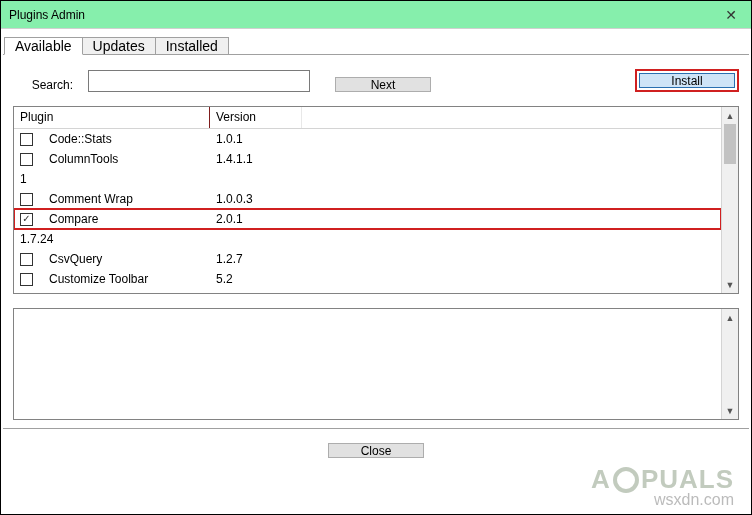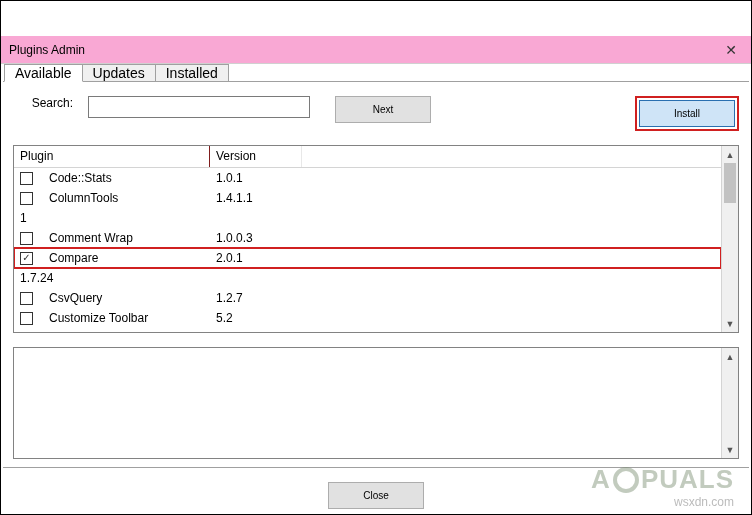--- a/index.html
+++ b/index.html
@@ -20,22 +20,21 @@
       display: flex;
       flex-direction: column;
     }
     .titlebar {
       height: 28px;
       border-bottom: 1px solid #d0d0d0;
       display: flex;
       align-items: center;
       padding-left: 8px;
       font-size: 12px;
-      background: #f9a8d4;
-      margin-top: 35px;
+      background: #86efac;
     }
     .titlebar .spacer { flex: 1; }
     .close-btn {
       width: 40px;
       height: 27px;
       display: flex;
       align-items: center;
       justify-content: center;
       font-size: 14px;
       color: #333;
@@ -66,43 +65,43 @@
     .tab-panel {
       flex: 1;
       border-top: 1px solid #a0a0a0;
       margin: 0 2px;
       padding: 14px 10px 8px 10px;
       display: flex;
       flex-direction: column;
     }
     .search-row {
       display: flex;
-      align-items: flex-start;
+      align-items: flex-end;
       gap: 11px;
       margin-bottom: 14px;
     }
     .search-label {
       width: 64px;
       text-align: right;
       padding-right: 4px;
     }
     .search-input {
       width: 222px;
       height: 22px;
       border: 1px solid #7a7a7a;
       padding: 2px 4px;
       font-family: inherit;
       font-size: 12px;
     }
     .btn {
-      height: 27px;
+      height: 15px;
       border: 1px solid #adadad;
       background: #e1e1e1;
       font-family: inherit;
-      font-size: 10px;
+      font-size: 12px;
       padding: 0 30px;
       cursor: default;
     }
     .next-btn { width: 96px; margin-left: 14px; }
     .install-wrap {
       margin-left: auto;
       border: 2px solid #d02020;
       padding: 2px;
     }
     .install-btn {
@@ -223,21 +222,21 @@
       width: 26px; height: 26px;
       border: 4px solid rgba(120,140,110,0.45);
       border-radius: 50%;
       position: relative;
       display: inline-block;
     }
     .watermark-sub {
       position: absolute;
       right: 18px;
       bottom: 6px;
-      font-size: 12px;
+      font-size: 16px;
       color: rgba(120,120,120,0.5);
       pointer-events: none;
       text-align: center;
     }
   </style>
 </head>
 <body>
 
 <div class="window">
   <div class="titlebar">

